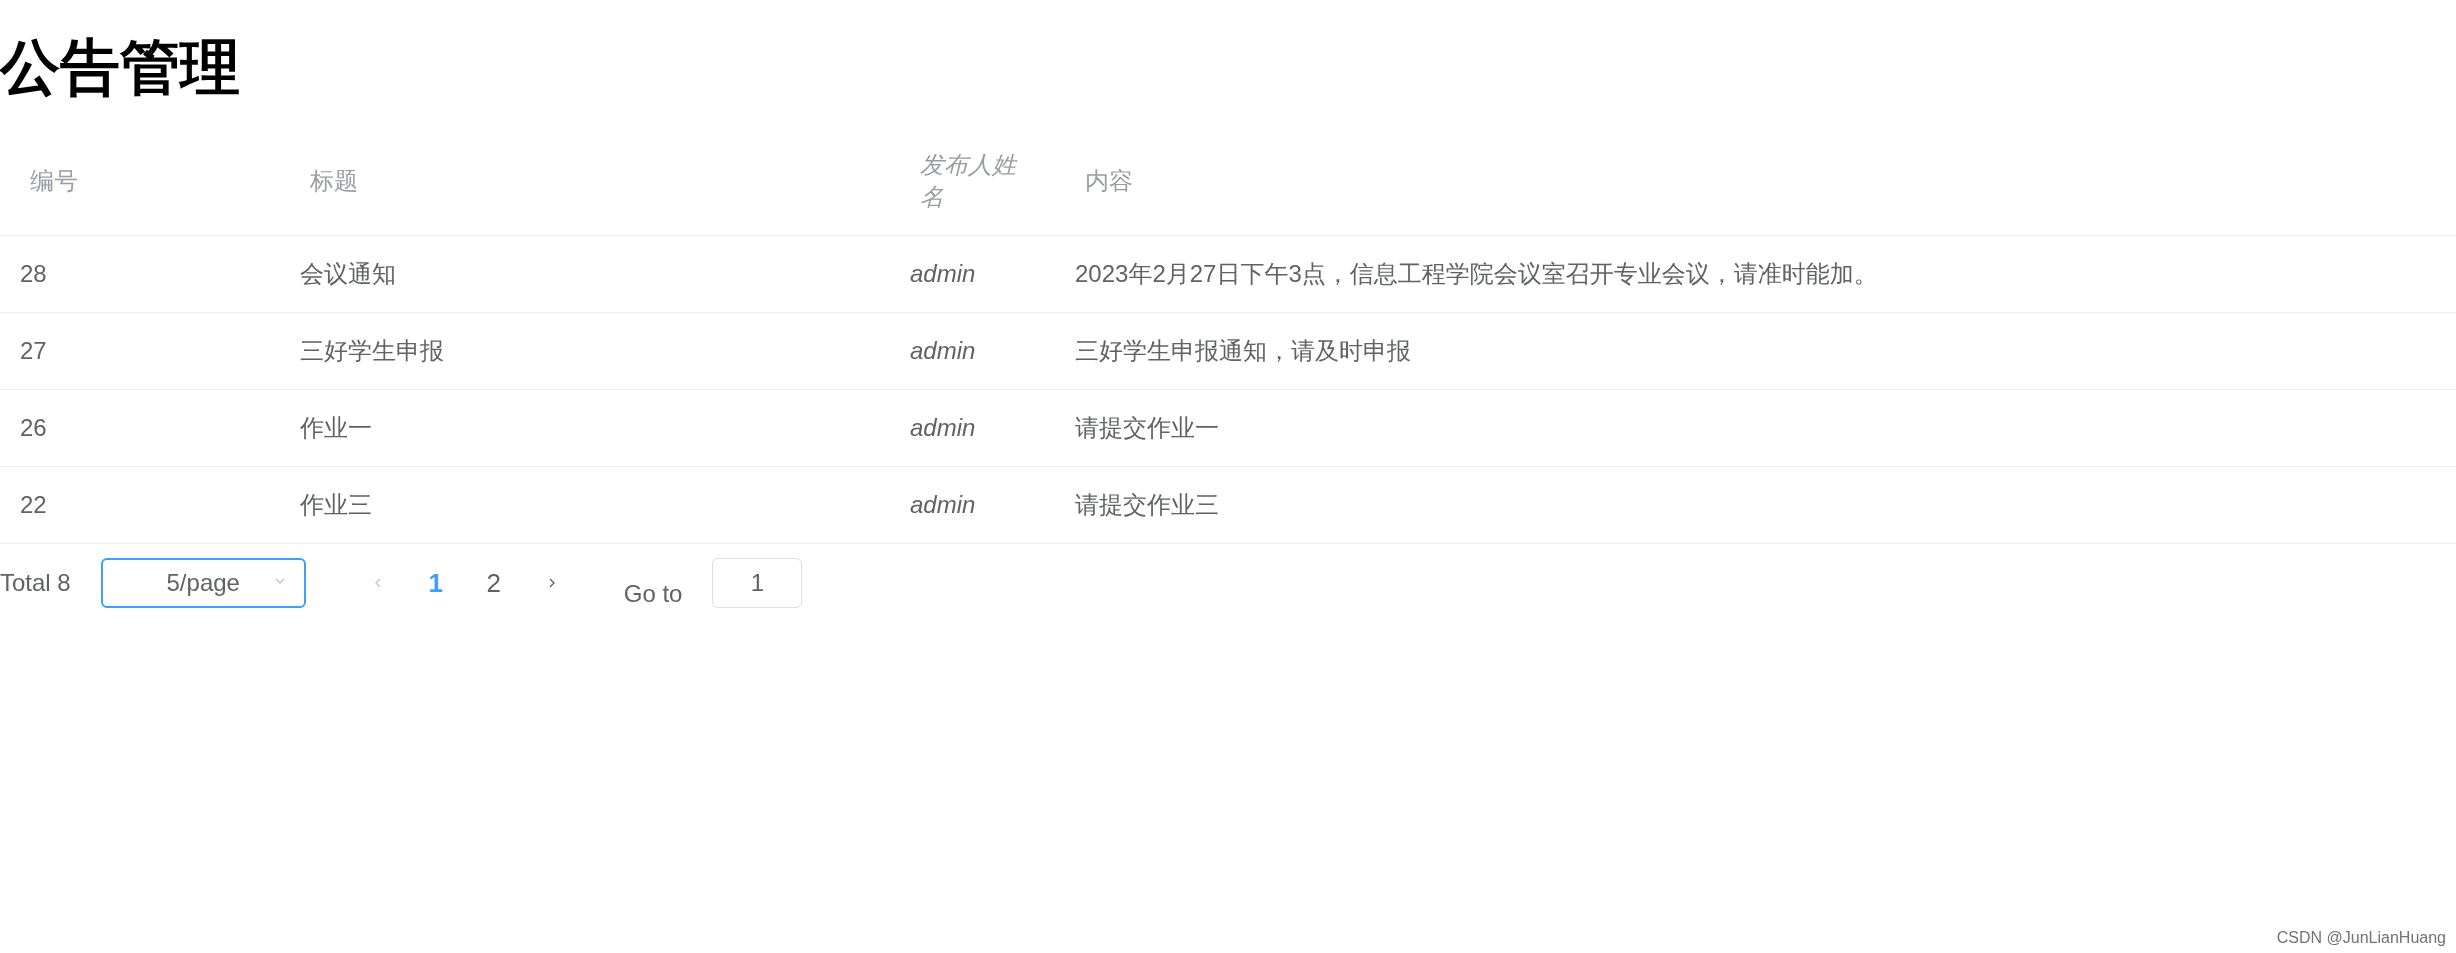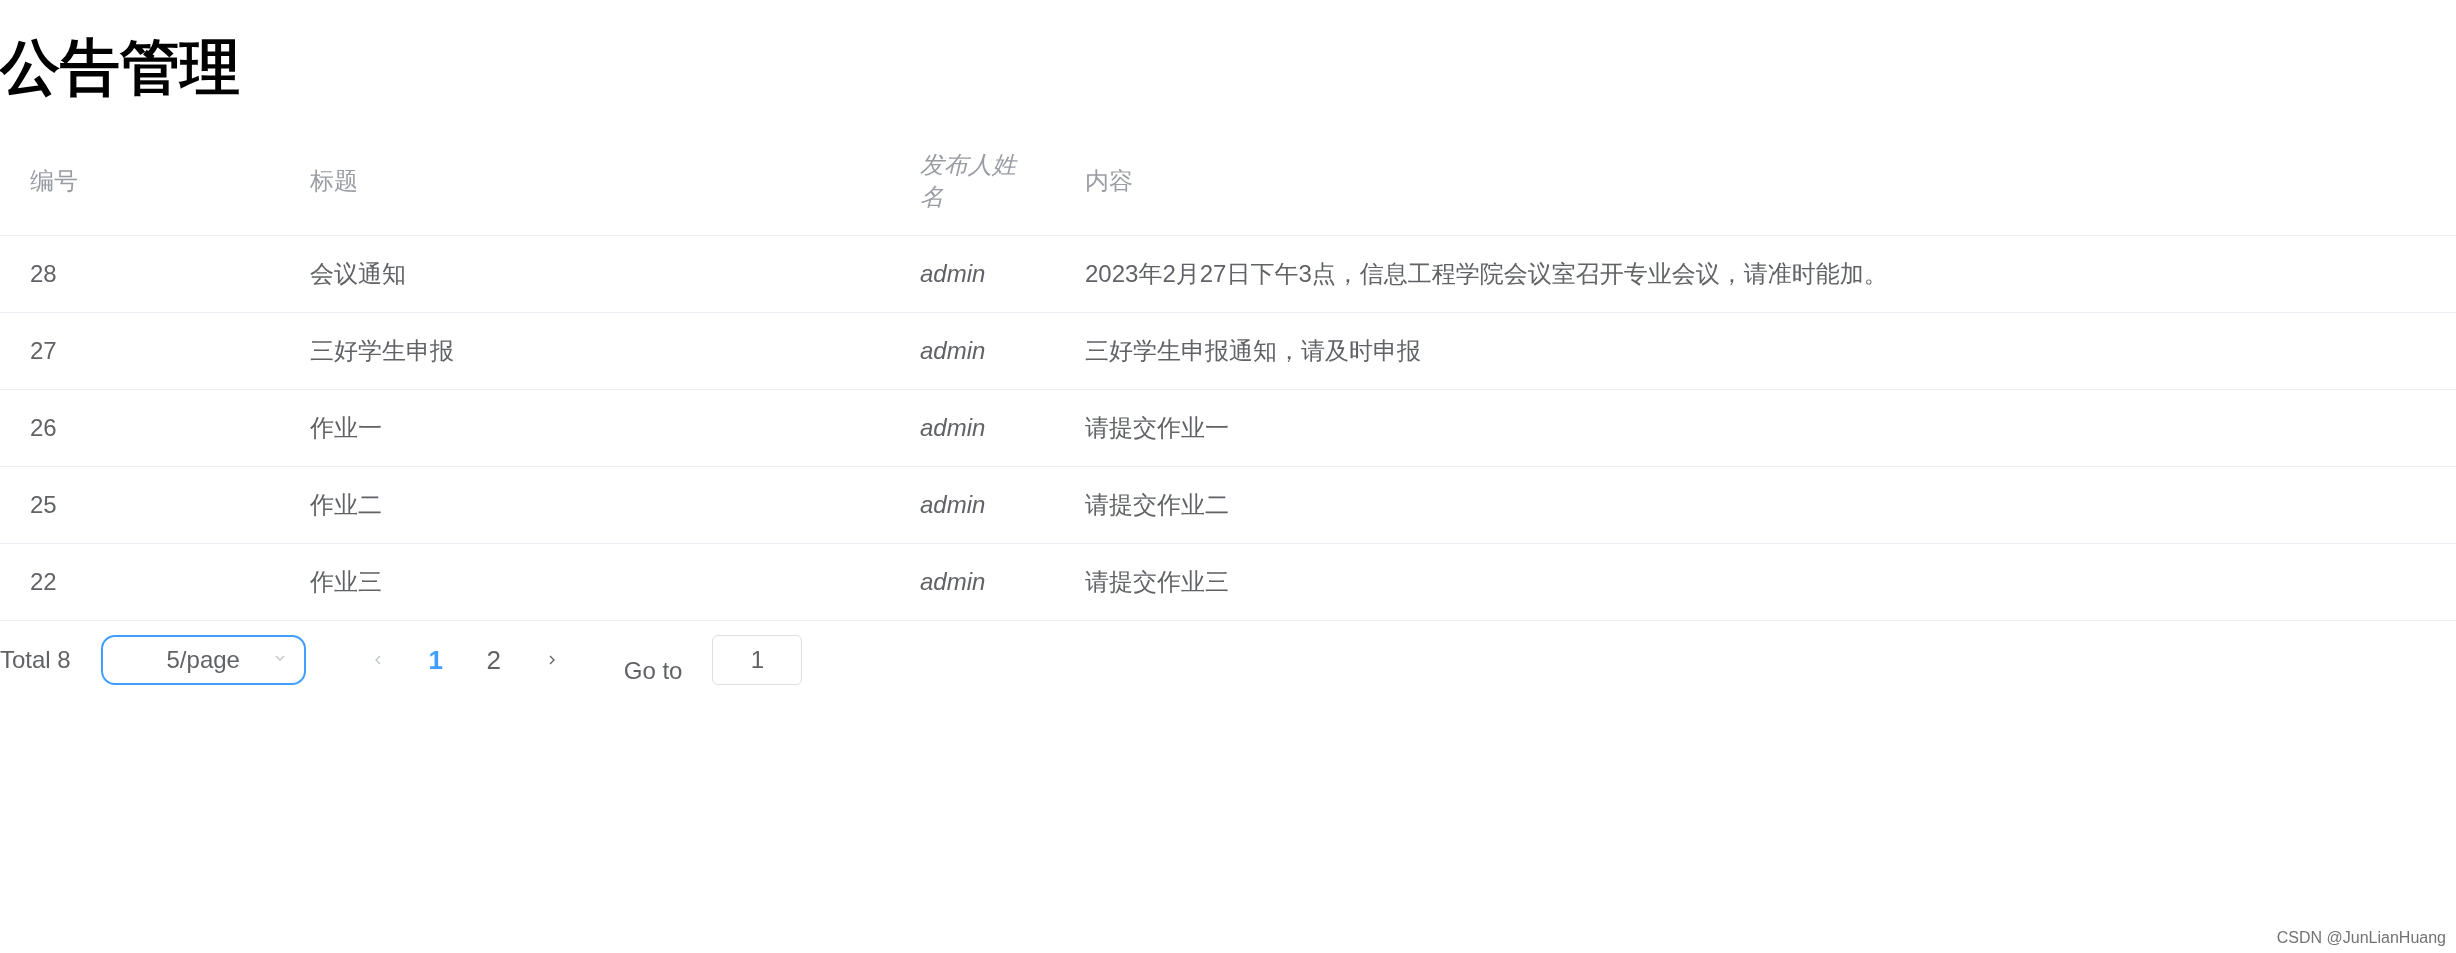--- a/index.html
+++ b/index.html
@@ -25,21 +25,21 @@
     }
     .table thead th {
       text-align: left;
       padding: 22px 30px;
       font-weight: 500;
       color: #9a9ca3;
       font-size: 24px;
       border-bottom: 1px solid #ebeef5;
     }
     .table tbody td {
-      padding: 22px 30px;
+      padding: 22px 20px;
       color: #606266;
       font-size: 24px;
       border-bottom: 1px solid #ebeef5;
       vertical-align: middle;
     }
     .col-id { width: 280px; }
     .col-title { width: 610px; }
     .col-publisher { width: 165px; font-style: italic; }
     .col-content { }
     .pagination {
@@ -52,21 +52,21 @@
     }
     .total-text {
       color: #606266;
       margin-right: 10px;
     }
     .page-size-select {
       display: flex;
       align-items: center;
       justify-content: center;
       border: 2px solid #409eff;
-      border-radius: 14px;
+      border-radius: 6px;
       height: 50px;
       width: 205px;
       color: #606266;
       cursor: pointer;
       position: relative;
       margin-right: 30px;
     }
     .page-size-select .chevron {
       position: absolute;
       right: 16px;
@@ -161,26 +161,20 @@
         <td class="col-id">27</td>
         <td class="col-title">三好学生申报</td>
         <td class="col-publisher">admin</td>
         <td class="col-content">三好学生申报通知，请及时申报</td>
       </tr>
       <tr>
         <td class="col-id">26</td>
         <td class="col-title">作业一</td>
         <td class="col-publisher">admin</td>
         <td class="col-content">请提交作业一</td>
-      </tr>
-      <tr>
-        <td class="col-id">25</td>
-        <td class="col-title">作业二</td>
-        <td class="col-publisher">admin</td>
-        <td class="col-content">请提交作业二</td>
       </tr>
       <tr>
         <td class="col-id">22</td>
         <td class="col-title">作业三</td>
         <td class="col-publisher">admin</td>
         <td class="col-content">请提交作业三</td>
       </tr>
     </tbody>
 </table>
 

